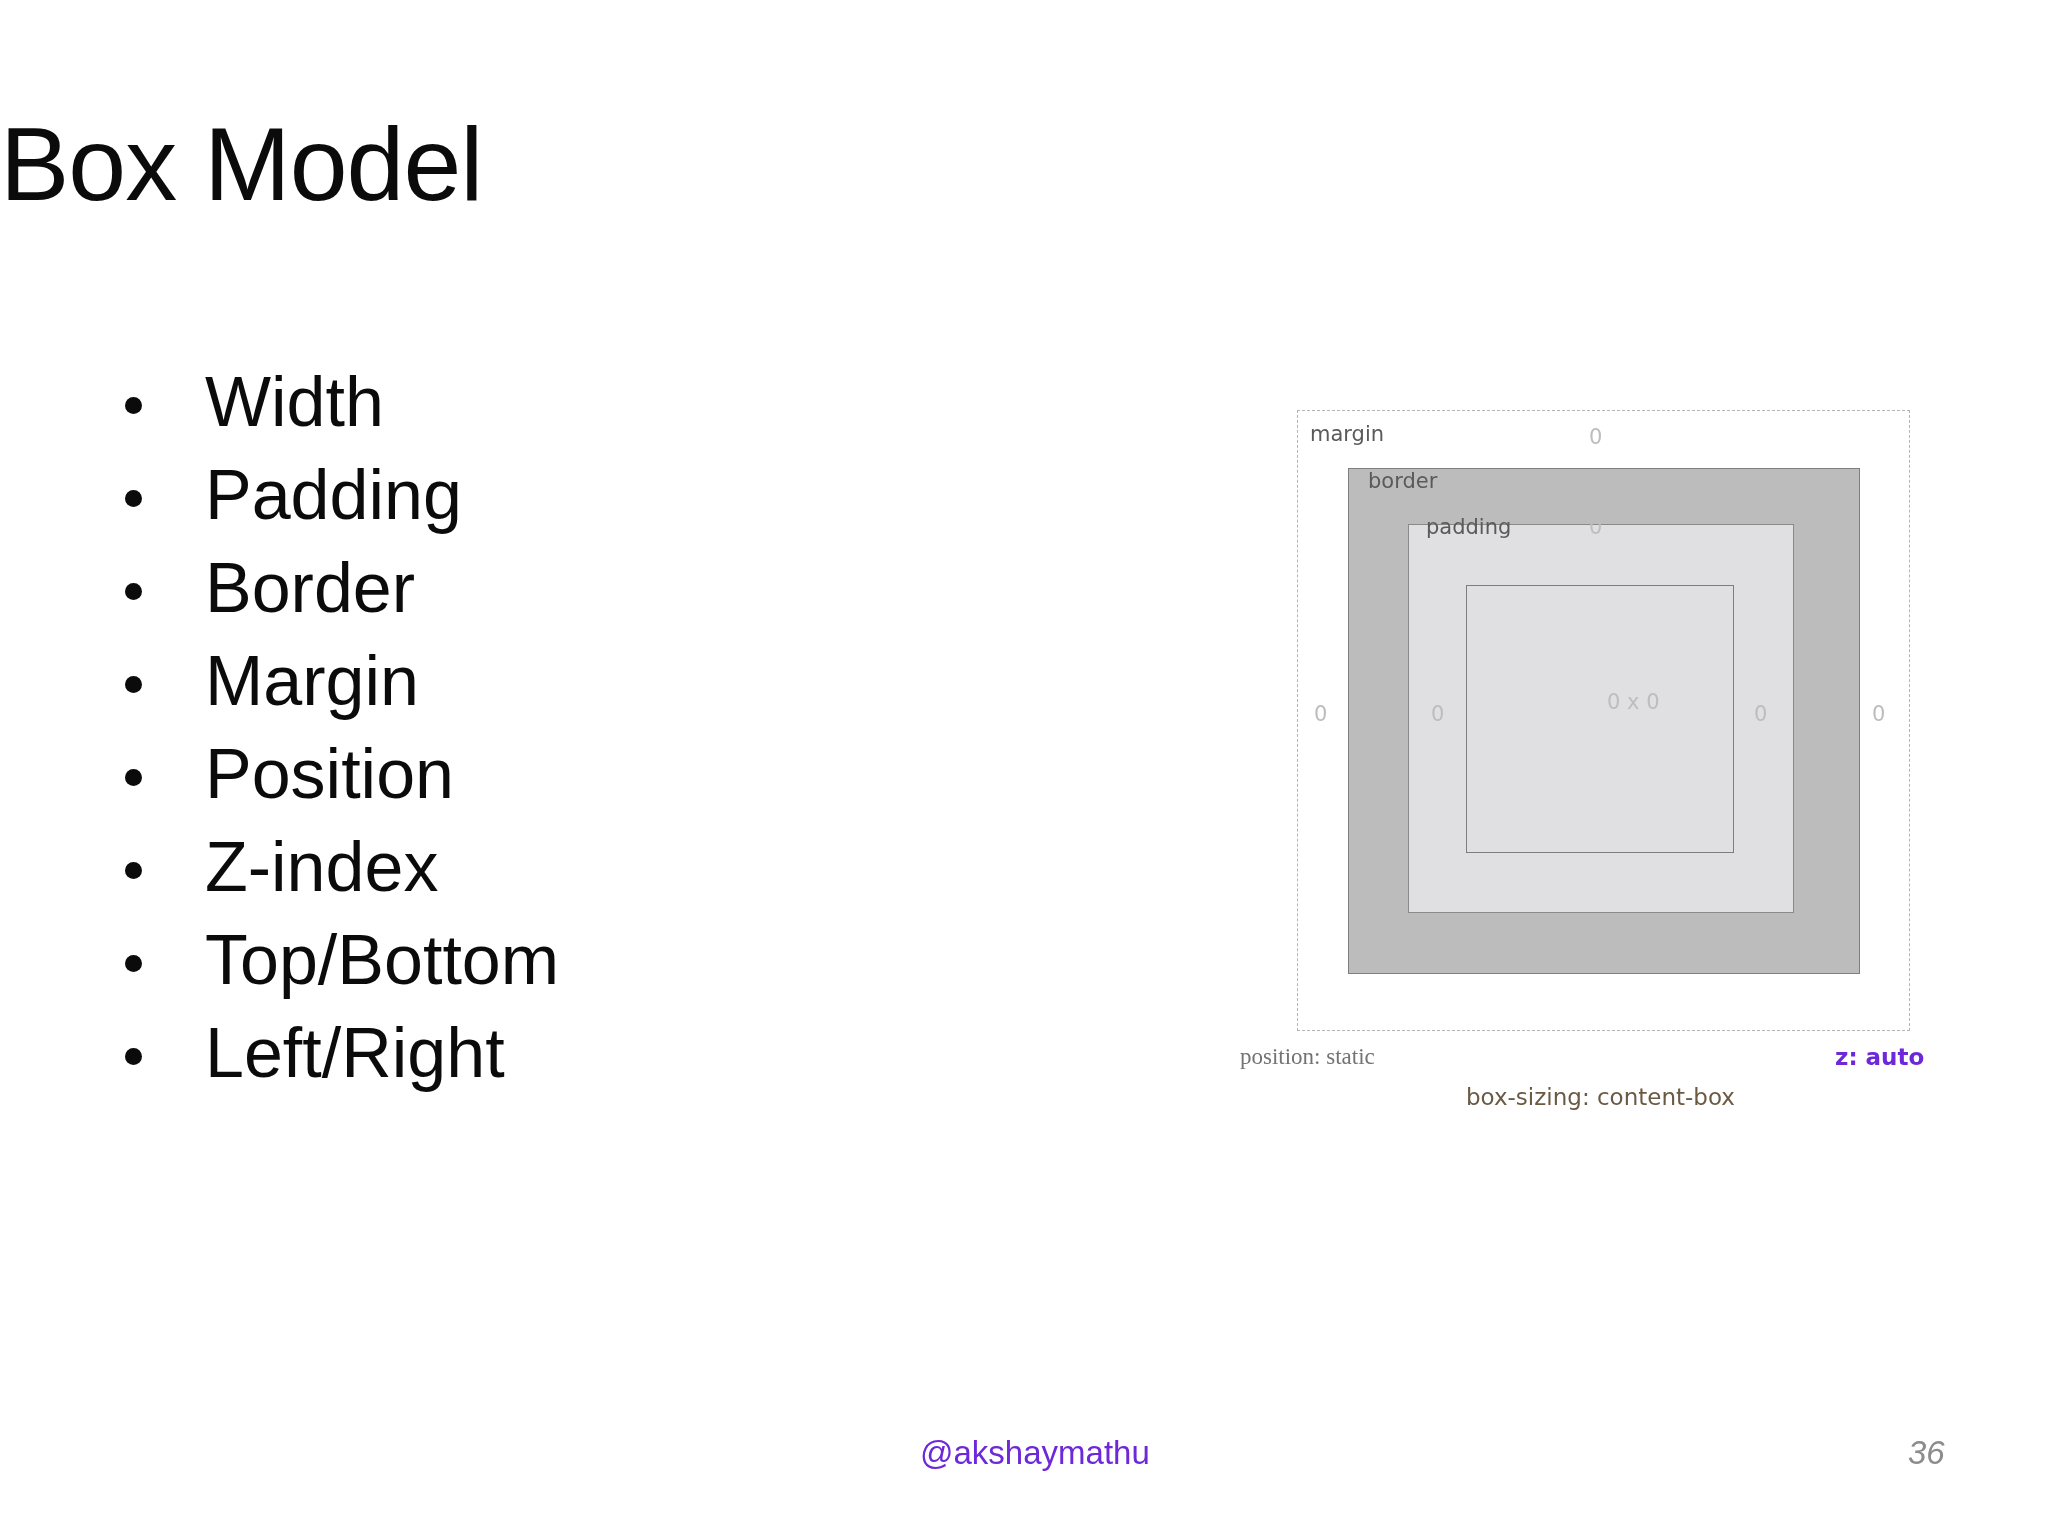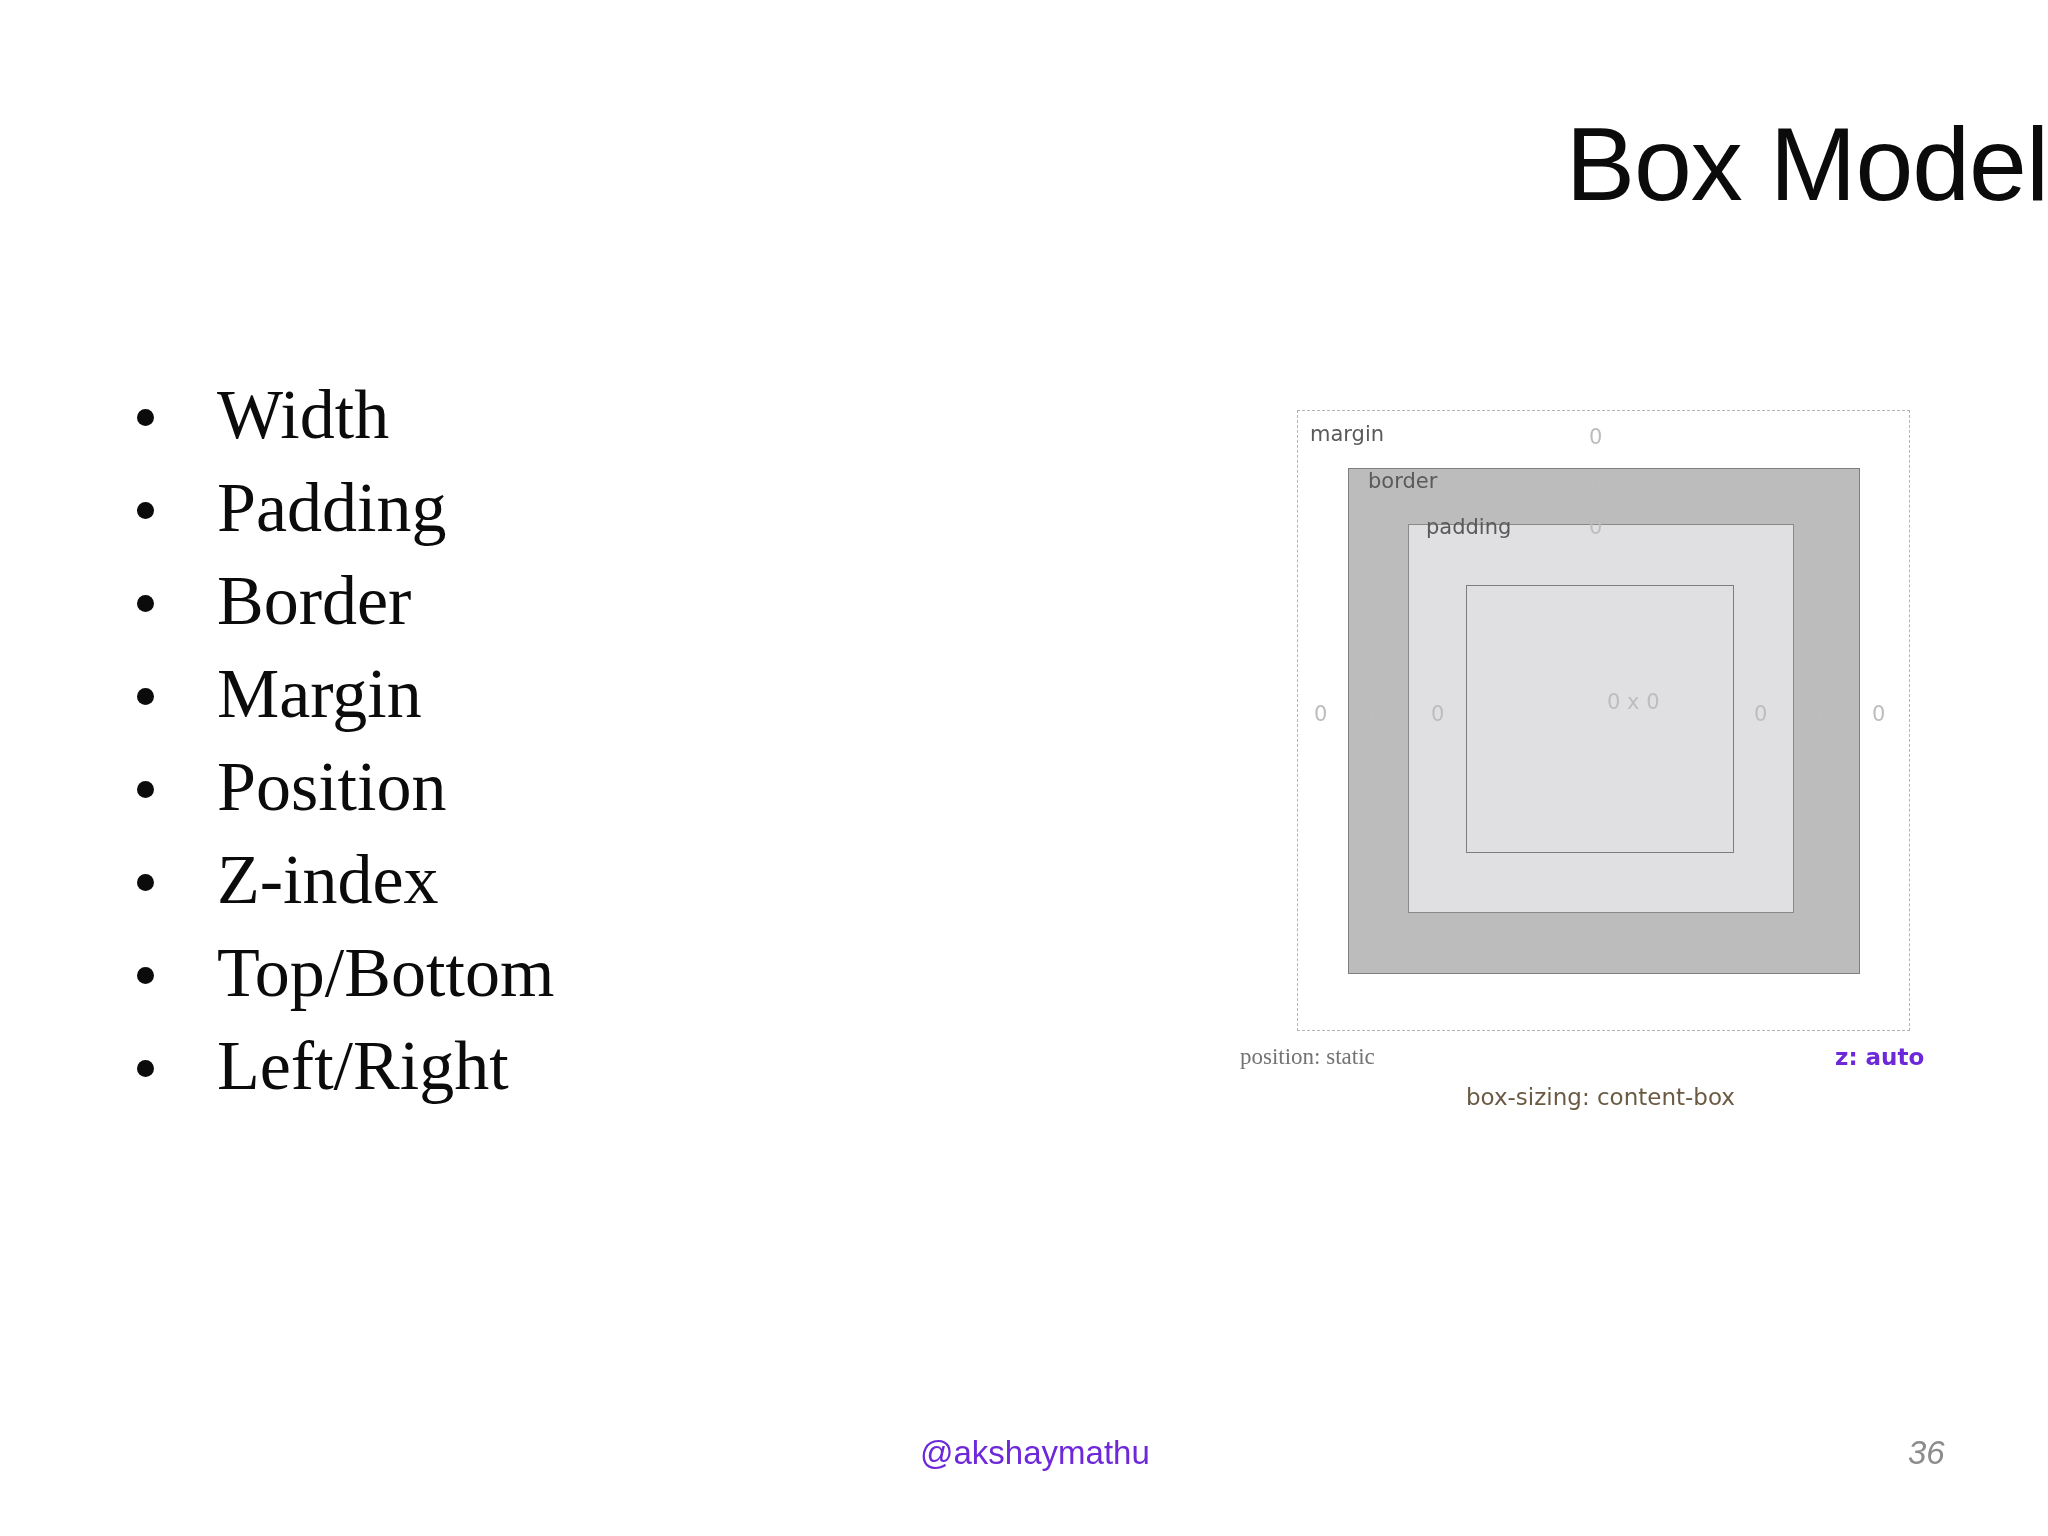--- a/index.html
+++ b/index.html
@@ -22,38 +22,37 @@
     height: 1536px;
     background: #ffffff;
   }
 
   
   #slide-title {
     position: absolute;
     left: 0;
     top: 110px;
     width: 2048px;
-    text-align: right;
+    text-align: left;
     font-size: 104px;
     line-height: 1.05;
     font-weight: 400;
     color: #0b0b0b;
     letter-spacing: -1px;
   }
 
   
   #bullet-list {
     position: absolute;
     left: 105px;
     top: 356px;
     width: 820px;
     list-style: none;
-    margin: 12px;
+    margin: 0;
     padding: 0;
-    font-family: Liberation Serif, serif;
   }
   #bullet-list li {
     position: relative;
     height: 93px;
     font-size: 70px;
     line-height: 93px;
     color: #0b0b0b;
     padding-left: 100px;
     white-space: nowrap;
   }

